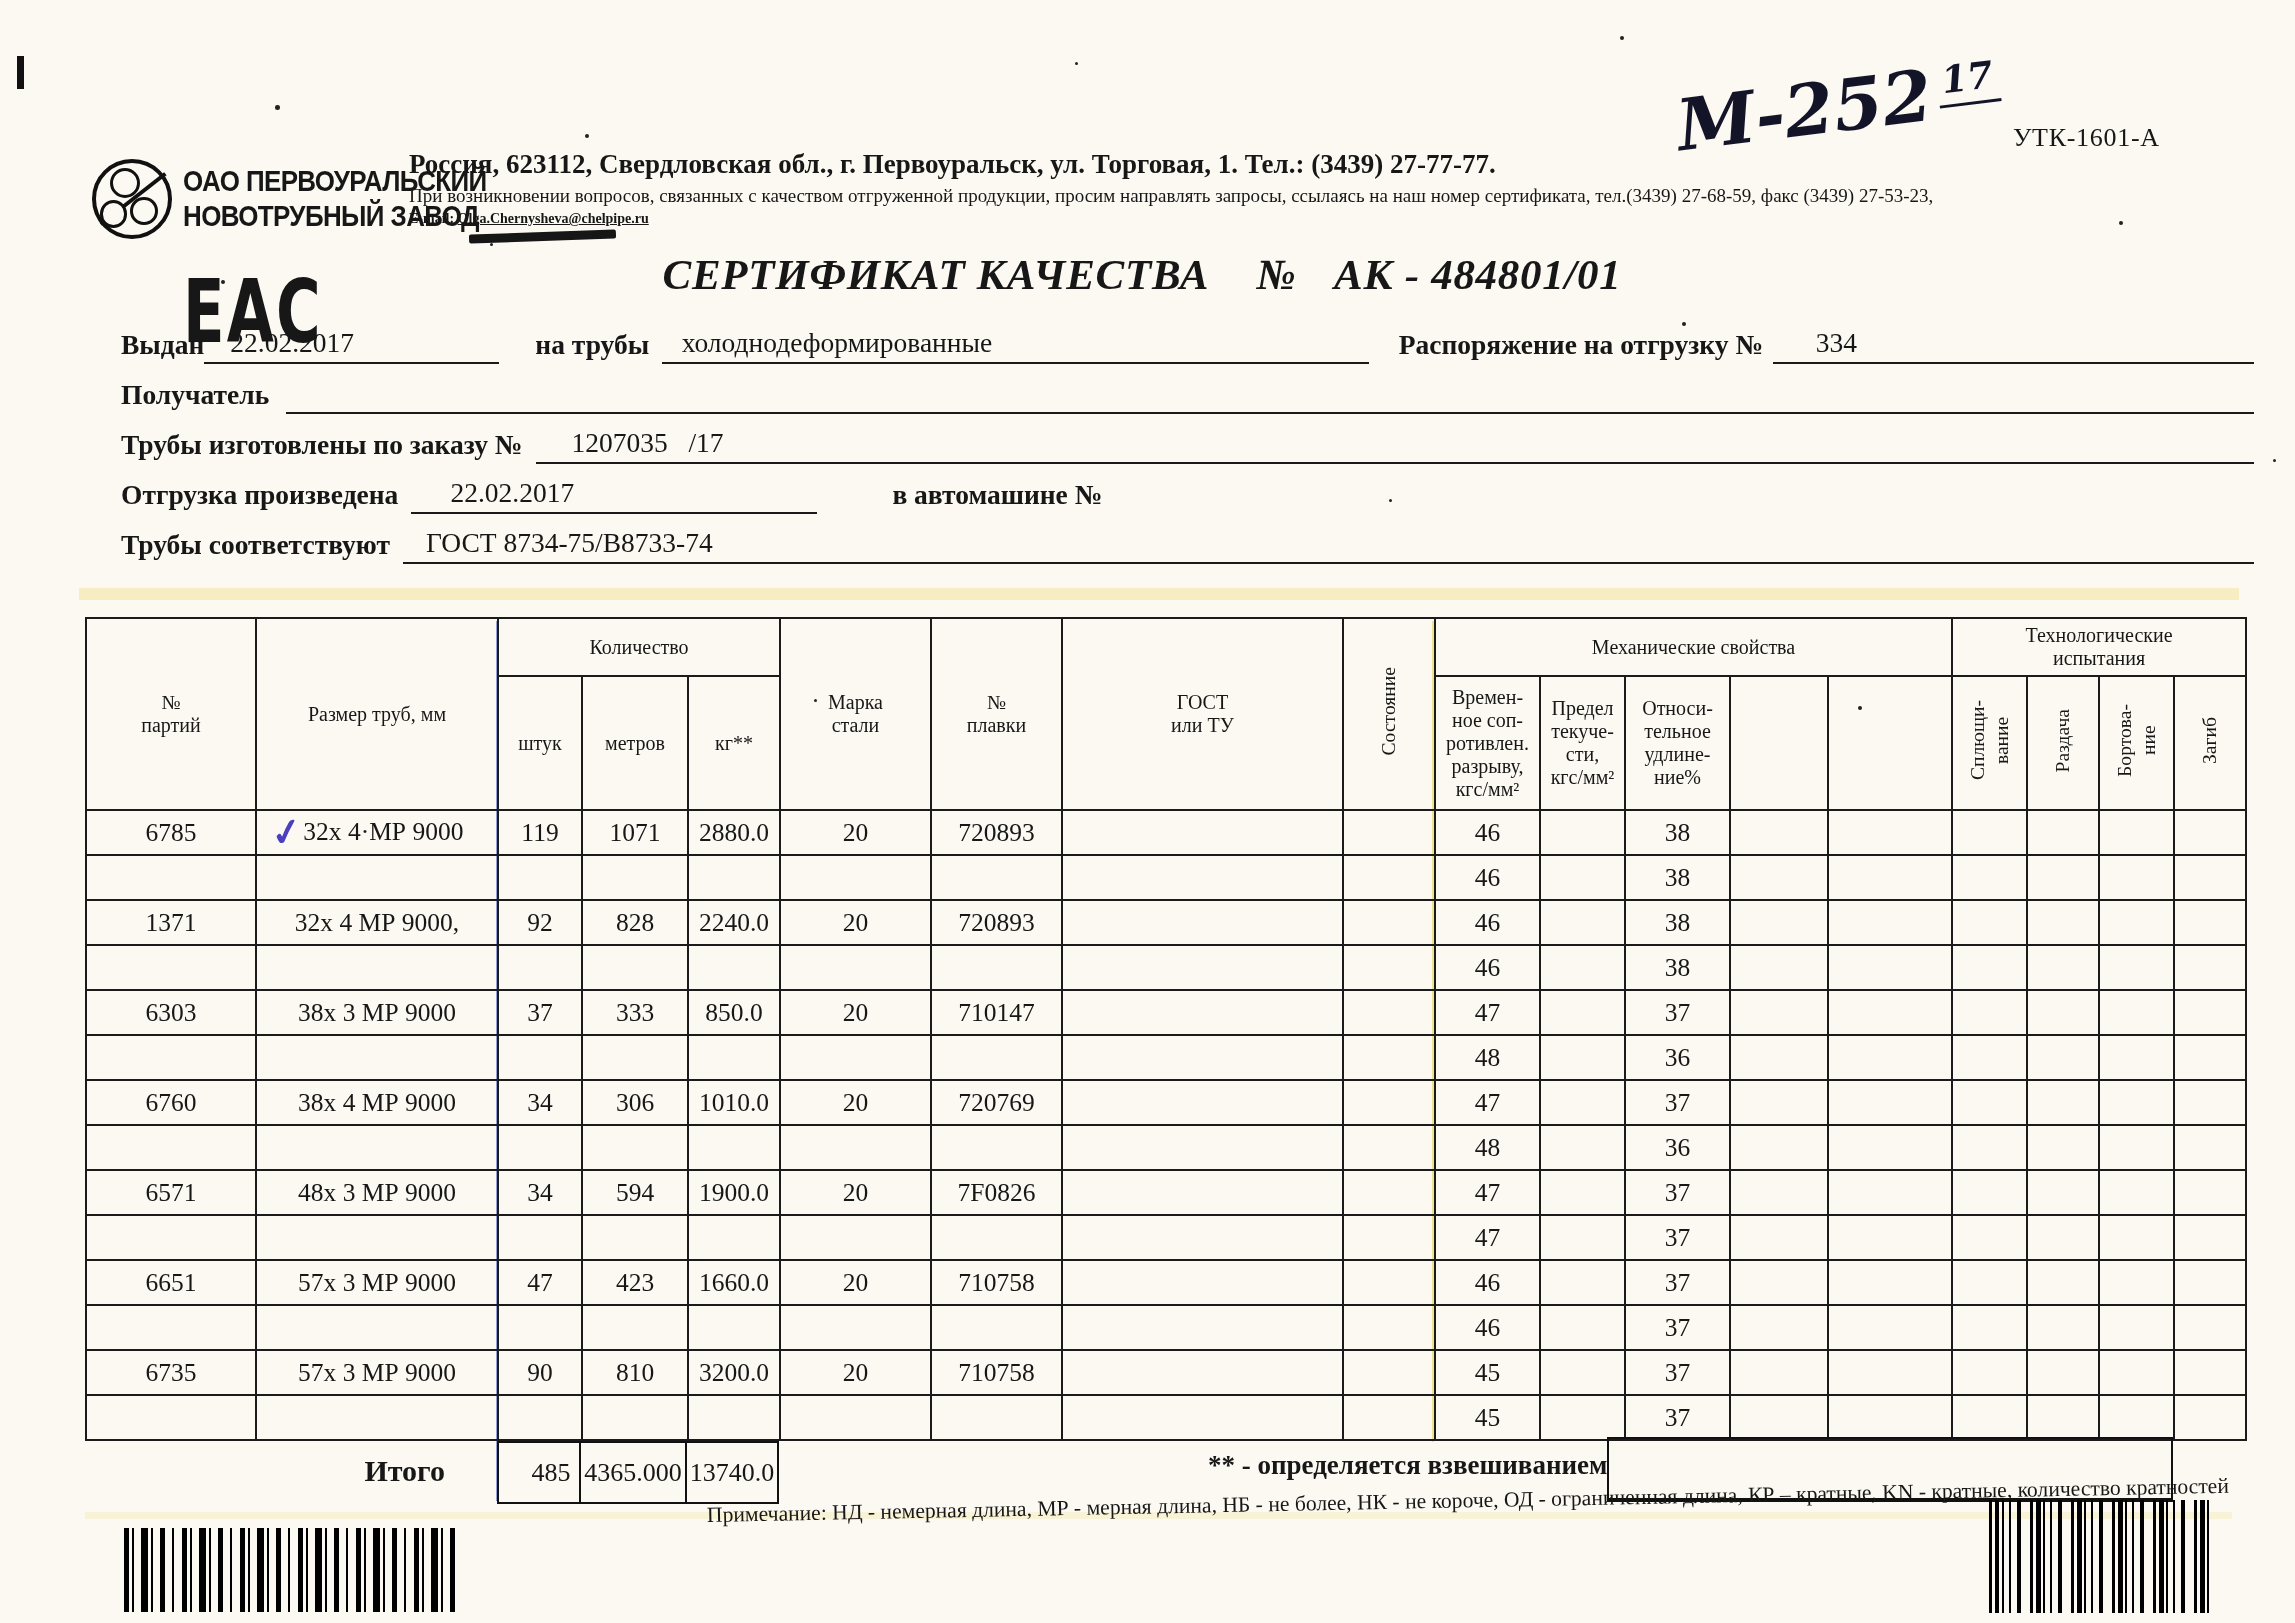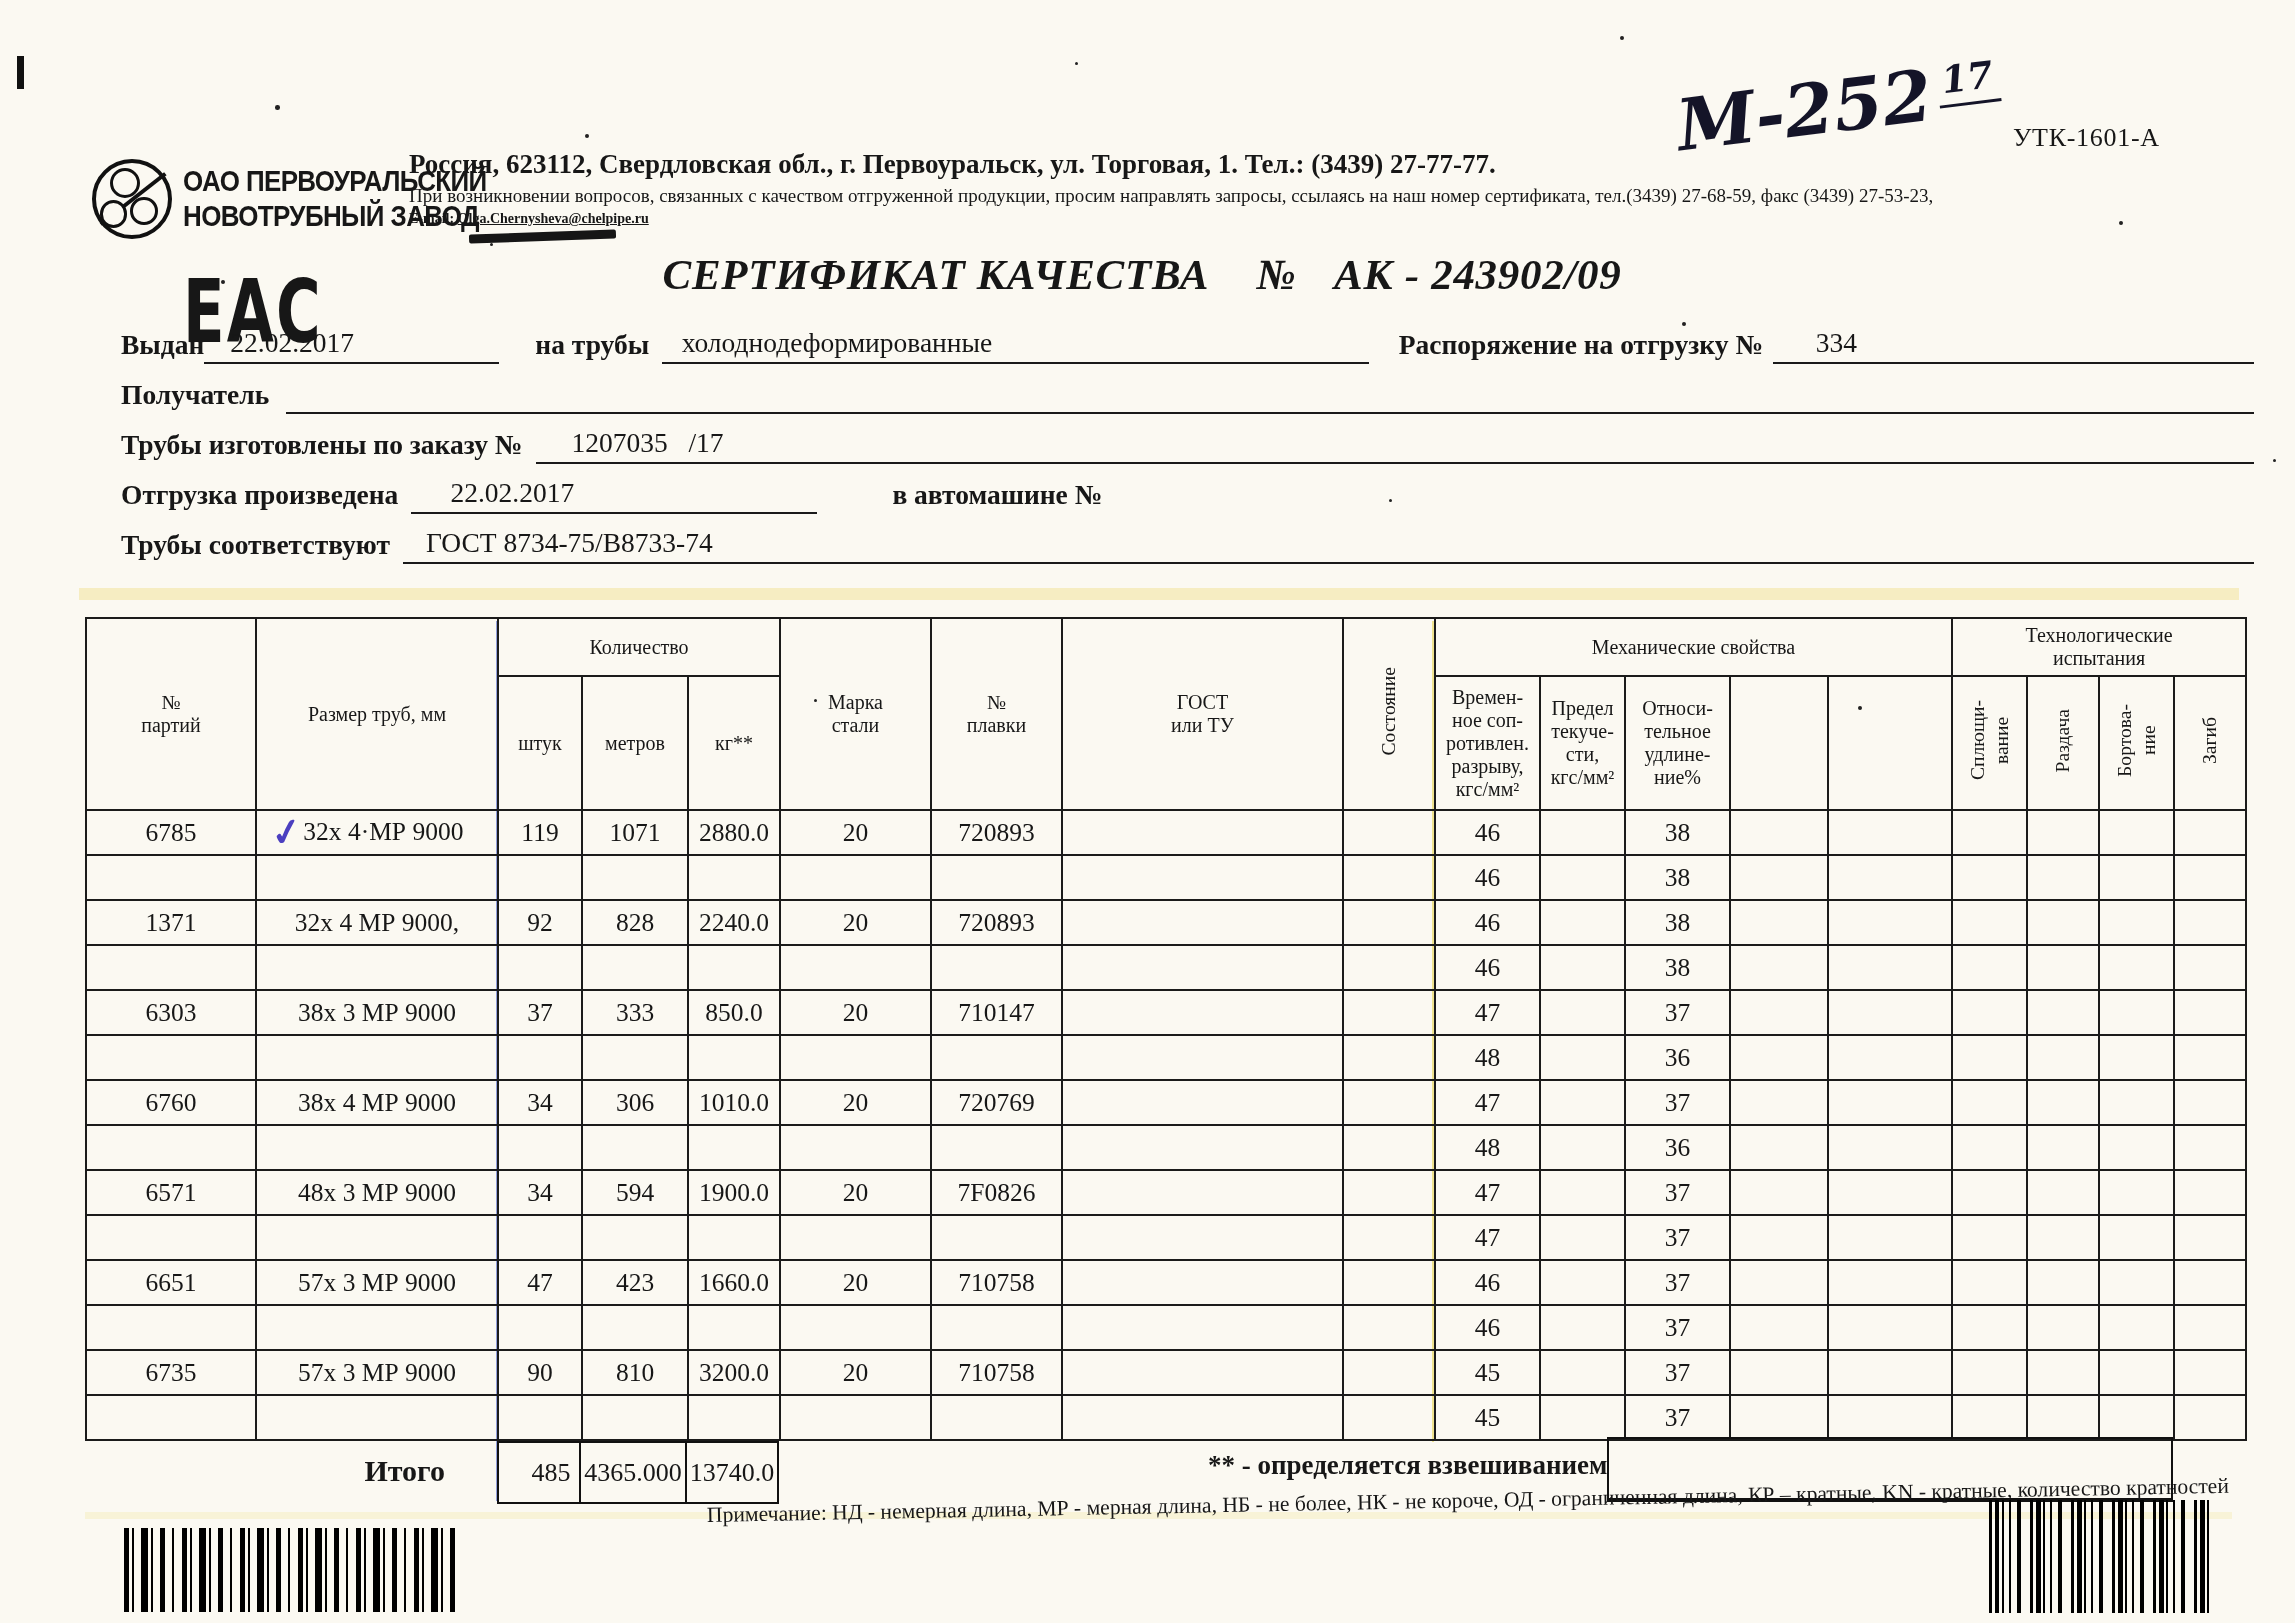--- a/index.html
+++ b/index.html
@@ -132,21 +132,21 @@
   <div class="hw-mark">
     <span>М-252</span><span class="hw-sup">17</span>
   </div>
   <div class="form-code">УТК-1601-А</div>
 
   <div class="eac">ЕАС</div>
 
   <div class="title">
     <span>СЕРТИФИКАТ КАЧЕСТВА</span>
     <span class="num-label">№</span>
-    <span class="num">АК -  243902/09</span>
+    <span class="num">АК -  484801/01</span>
   </div>
 
   <div class="form">
     <div class="frow">
       <span class="lbl">Выдан</span>
       <span class="uv" style="width:295px;">22.02.2017</span>
       <span class="lbl" style="margin-left:36px;">на трубы</span>
       <span class="uv" style="width:707px; margin-left:13px; padding-left:19.6px;">холоднодеформированные</span>
       <span class="lbl" style="margin-left:29.5px;">Распоряжение на отгрузку №</span>
       <span class="uv grow" style="margin-left:9.8px; padding-left:43px;">334</span>

